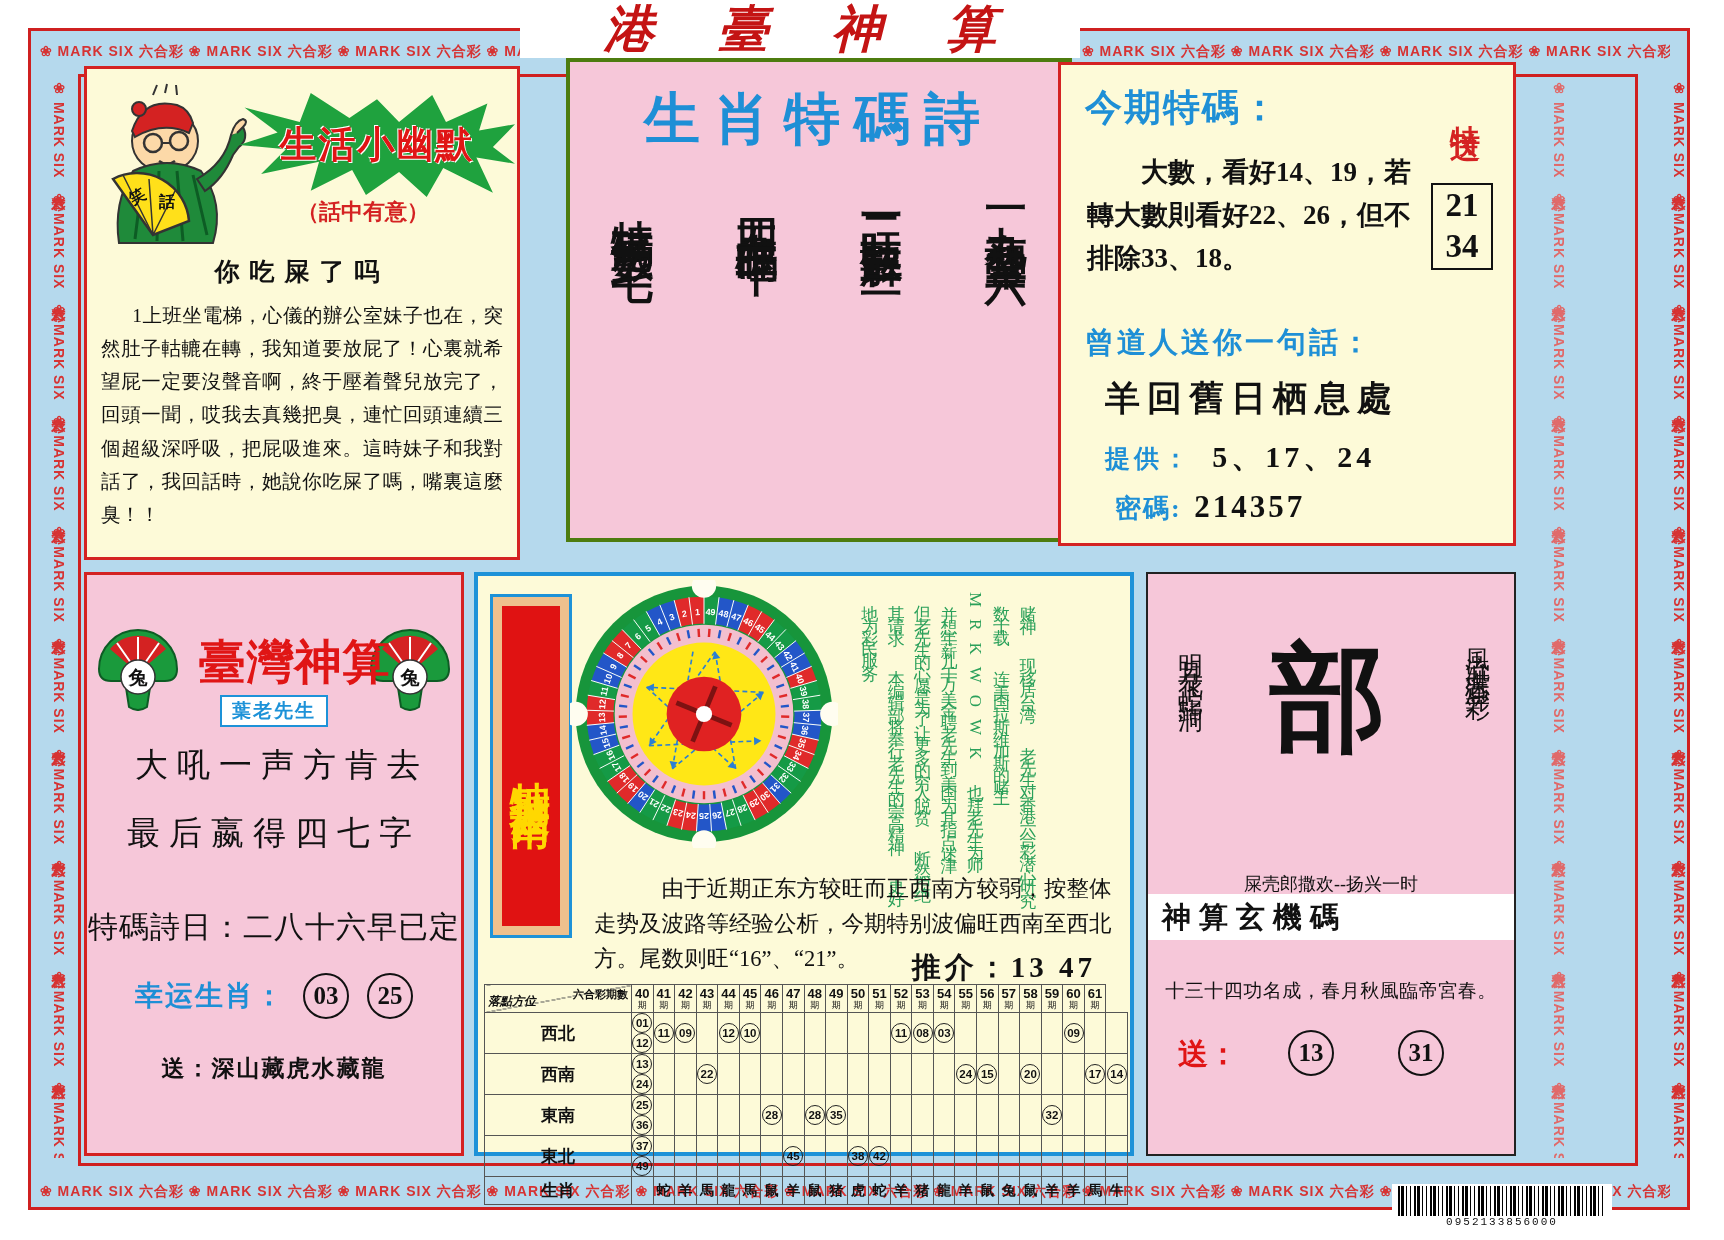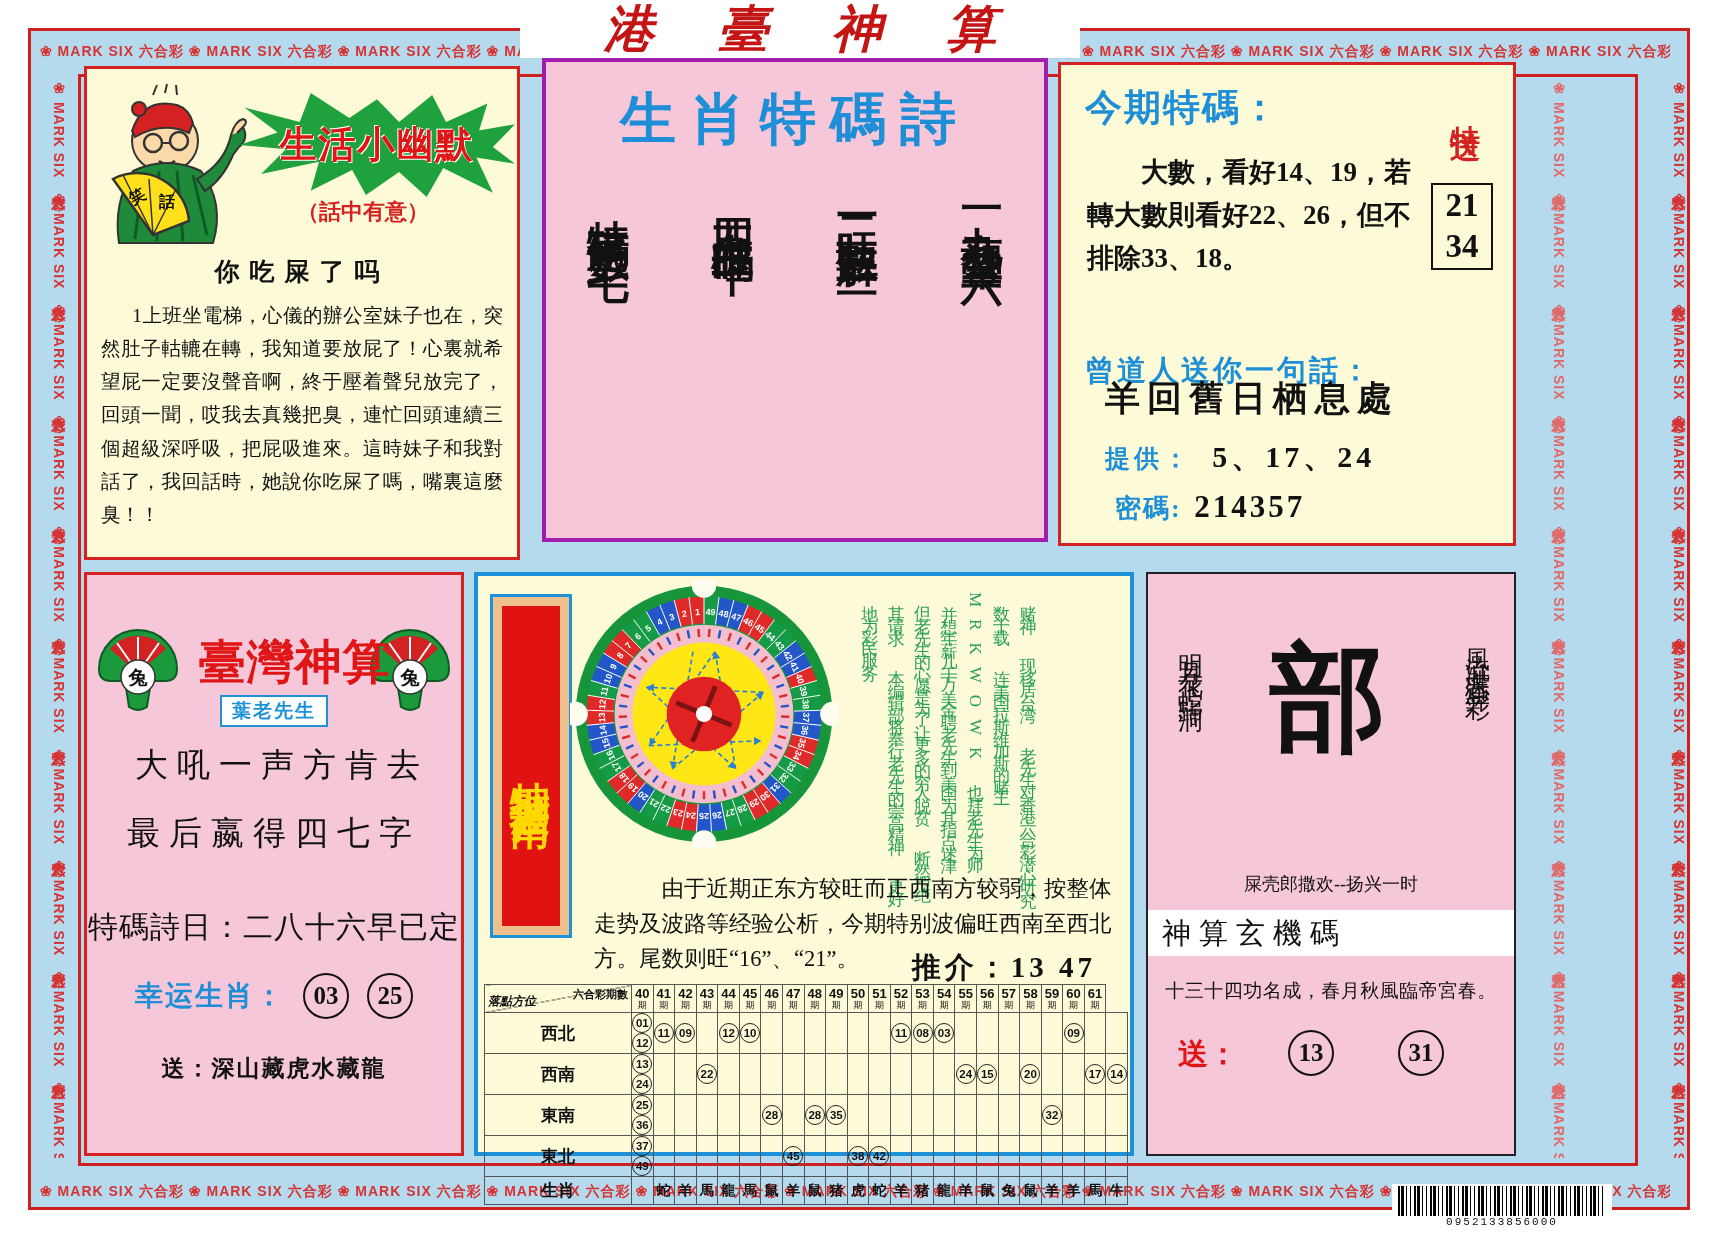--- a/index.html
+++ b/index.html
@@ -15,21 +15,21 @@
   .band.h{height:30px;line-height:30px;}
   .band.v{writing-mode:vertical-rl;width:30px;}
   .band.inner-right{color:#e06a6a;}
   .titleblock{position:absolute;left:520px;top:0;width:560px;height:58px;background:#fff;
         display:flex;align-items:center;justify-content:center;}
   .pagetitle{font-size:50px;font-weight:bold;color:#c41414;letter-spacing:64px;
         white-space:nowrap;margin-right:-64px;font-style:italic;}
   
   .panel{position:absolute;box-sizing:border-box;}
   #p-joke{left:84px;top:66px;width:436px;height:494px;background:#fdfad8;border:3px solid #d42222;}
-  #p-verse{left:542px;top:58px;width:506px;height:484px;background:#f6c7d9;border:4px solid #a21caf;}
+  #p-verse{left:566px;top:58px;width:506px;height:484px;background:#f6c7d9;border:4px solid #4d7c0f;}
   #p-special{left:1058px;top:62px;width:458px;height:484px;background:#fdfad8;border:3px solid #d42222;}
   #p-taiwan{left:84px;top:572px;width:380px;height:584px;background:#f6c7d9;border:3px solid #d42222;}
   #p-guide{left:474px;top:572px;width:660px;height:584px;background:#fdfad8;border:4px solid #1d92d8;}
   #p-hk{left:1146px;top:572px;width:370px;height:584px;background:#f6c7d9;border:2px solid #222;}
   
   .joke-star{position:absolute;left:152px;top:24px;width:276px;height:104px;background:#1fa23e;
       clip-path:polygon(50% 6%,58% 28%,70% 2%,75% 28%,90% 10%,87% 36%,100% 30%,92% 52%,100% 68%,86% 62%,92% 96%,74% 72%,68% 100%,58% 76%,46% 98%,41% 74%,26% 94%,29% 66%,8% 78%,17% 54%,0% 50%,14% 38%,2% 14%,22% 28%,26% 0%,40% 24%);
       display:flex;align-items:center;justify-content:center;}
   .joke-star span{color:#e01515;font-size:37px;font-weight:bold;letter-spacing:2px;
       text-shadow:1px 1px 0 #fff,-1px -1px 0 #fff;}
@@ -46,21 +46,21 @@
       margin-top:28px;height:360px;}
   .verse-col{writing-mode:vertical-rl;font-size:42px;font-weight:bold;letter-spacing:7px;}
   
   .sp-title{position:absolute;left:24px;top:18px;color:#1e8fd6;font-size:37px;font-weight:bold;letter-spacing:2px;}
   .sp-body{position:absolute;left:26px;top:86px;width:328px;font-size:27px;font-weight:bold;
       line-height:1.6;text-indent:2em;}
   .sp-tesong{position:absolute;right:28px;top:36px;writing-mode:vertical-rl;color:#d42222;
       font-size:30px;font-weight:bold;letter-spacing:8px;}
   .sp-giftbox{position:absolute;right:20px;top:118px;width:58px;border:2px solid #111;
       text-align:center;font-size:33px;font-weight:bold;line-height:1.25;}
-  .sp-quote-title{position:absolute;left:24px;top:258px;color:#1e8fd6;font-size:29px;font-weight:bold;letter-spacing:3px;margin-top:28px;}
+  .sp-quote-title{position:absolute;left:24px;top:258px;color:#1e8fd6;font-size:29px;font-weight:bold;letter-spacing:3px;}
   .sp-quote{position:absolute;left:44px;top:310px;font-size:35px;font-weight:bold;letter-spacing:7px;}
   .sp-provide{position:absolute;left:44px;top:372px;font-size:25px;}
   .sp-provide .lbl{color:#1e8fd6;font-weight:bold;letter-spacing:4px;}
   .sp-provide .val{font-size:30px;font-weight:bold;letter-spacing:4px;margin-left:14px;}
   .sp-pass{position:absolute;left:54px;top:424px;font-size:26px;}
   .sp-pass .lbl{color:#1e8fd6;font-weight:bold;letter-spacing:2px;}
   .sp-pass .val{font-size:31px;font-weight:bold;letter-spacing:3px;margin-left:6px;}
   
   .tw-title{position:absolute;left:0;right:0;top:56px;text-align:center;color:#e01515;
       font-size:47px;font-weight:bold;letter-spacing:1px;margin-left:41px;}
@@ -103,22 +103,22 @@
   .circ{display:inline-flex;align-items:center;justify-content:center;border:1.5px solid #222;
       border-radius:50%;width:20px;height:20px;font-size:11.5px;font-weight:bold;box-sizing:border-box;
       background:transparent;}
   
   .hk-head{position:absolute;left:0;right:0;top:14px;display:flex;align-items:center;justify-content:center;gap:10px;}
   .hk-title{font-size:33px;font-weight:bold;letter-spacing:4px;color:#111;}
   .hk-left{position:absolute;left:26px;top:60px;writing-mode:vertical-rl;font-size:25px;letter-spacing:9px;}
   .hk-big{position:absolute;left:85px;top:62px;width:190px;text-align:center;font-size:116px;font-weight:bold;line-height:1.1;}
   .hk-right{position:absolute;right:20px;top:54px;writing-mode:vertical-rl;font-size:25px;letter-spacing:8px;}
   .hk-note{position:absolute;left:0;right:0;top:298px;text-align:center;font-size:18px;}
-  .hk-strip{position:absolute;left:0;right:0;top:336px;height:46px;background:#fff;
-      font-size:29px;font-weight:normal;line-height:46px;padding-left:14px;letter-spacing:8px;box-sizing:border-box;}
+  .hk-strip{position:absolute;left:0;right:0;top:320px;height:46px;background:#fff;
+      font-size:29px;font-weight:bold;line-height:46px;padding-left:14px;letter-spacing:8px;box-sizing:border-box;}
   .hk-poem{position:absolute;left:8px;right:8px;top:404px;text-align:center;font-size:19px;letter-spacing:0.5px;}
   .hk-gift{position:absolute;left:0;right:0;top:452px;height:60px;}
   .hk-gift .lbl{position:absolute;left:30px;top:8px;color:#e01515;font-size:30px;font-weight:bold;}
   .hk-gift .c1{position:absolute;left:140px;top:4px;}
   .hk-gift .c2{position:absolute;left:250px;top:4px;}
   
   .barcode{position:absolute;left:1392px;top:1184px;width:220px;height:50px;background:#fff;padding:2px 6px;box-sizing:border-box;}
   .barcode .bars{height:30px;background:repeating-linear-gradient(90deg,#000 0 2px,#fff 2px 3px,#000 3px 6px,#fff 6px 8px,#000 8px 9px,#fff 9px 12px,#000 12px 13px,#fff 13px 16px);}
   .barcode .digits{font-family:"Liberation Mono",monospace;font-size:11px;text-align:center;letter-spacing:2px;}
 </style>

